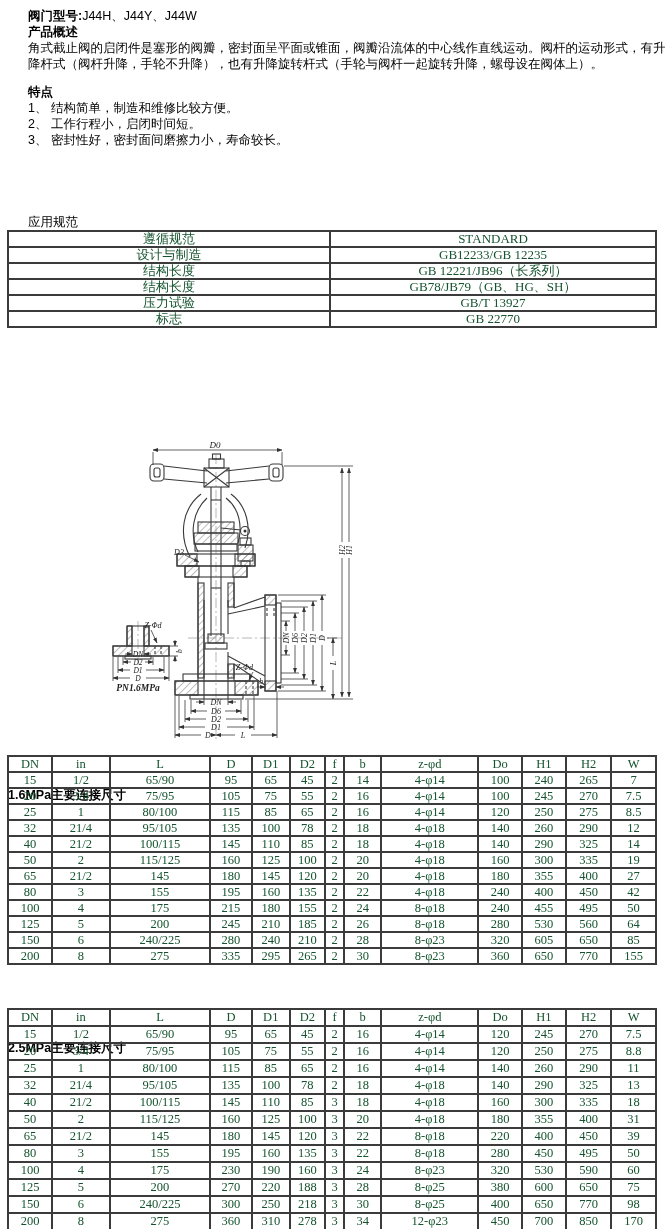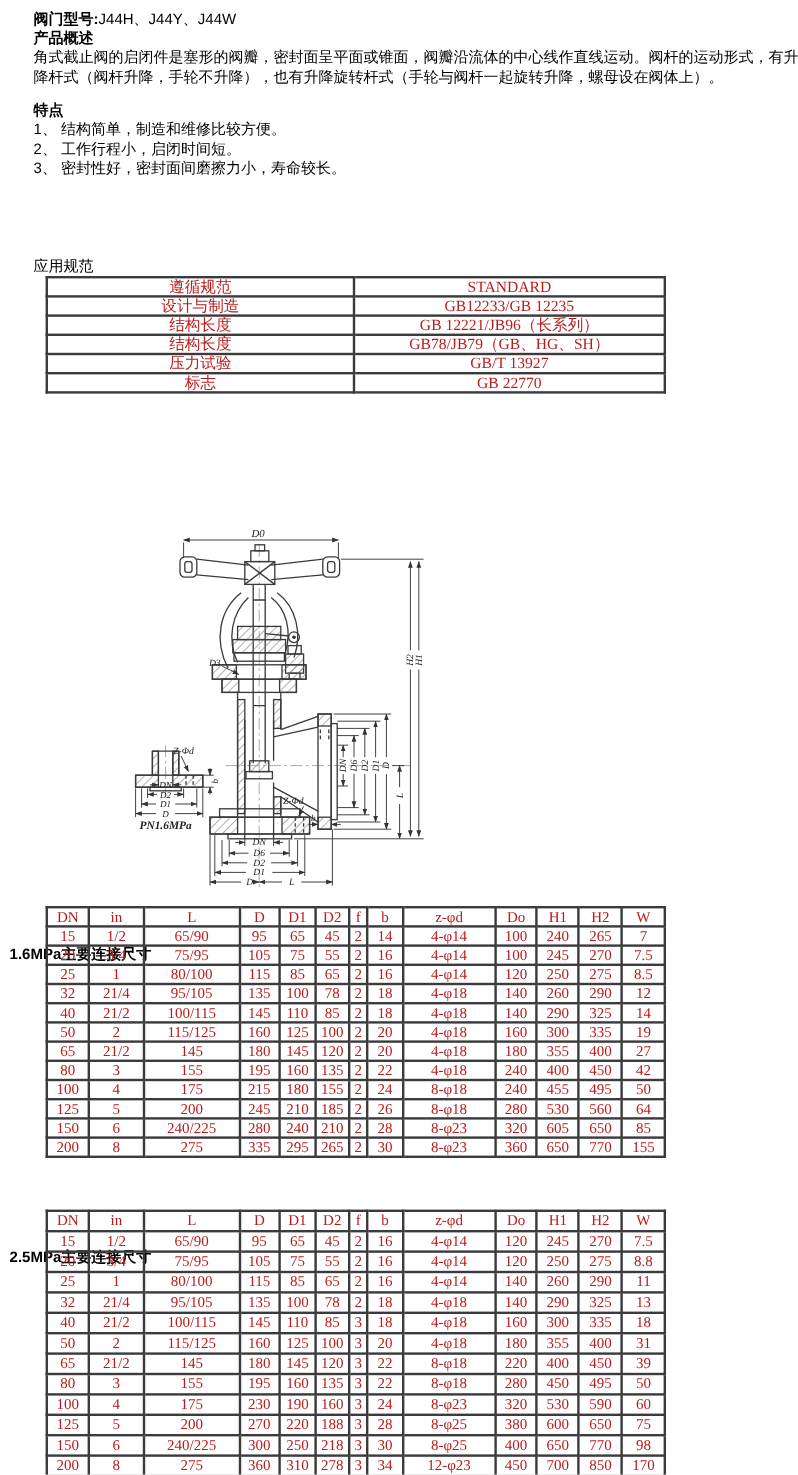--- a/index.html
+++ b/index.html
@@ -3,22 +3,22 @@
 <meta charset="utf-8">
 <style>
   html,body{margin:0;padding:0;background:#fff;}
   #page{position:relative;width:665px;height:1229px;background:#ffffff;overflow:hidden;
         font-family:"Liberation Sans","DejaVu Sans",sans-serif;color:#000;}
   .abs{position:absolute;}
   .txt{font-size:12.5px;line-height:16px;white-space:pre-wrap;padding-left:20px;}
   .bold{font-weight:bold;}
   .para{width:649px;}
   
-  table.grid{border-collapse:collapse;table-layout:fixed;width:517px;
-             font-family:"Liberation Serif","DejaVu Serif",serif;font-size:13px;color:#b91c1c;margin-left:31px;}
+  table.grid{border-collapse:collapse;table-layout:fixed;width:650px;
+             font-family:"Liberation Serif","DejaVu Serif",serif;font-size:13px;color:#14532d;}
   table.grid td,table.grid th{border:2px solid #3b3b3b;text-align:center;vertical-align:middle;
              padding:0;font-weight:normal;white-space:nowrap;overflow:hidden;}
   table.std td{height:14px;line-height:14px;}
   table.dim td,table.dim th{height:14px;line-height:14px;font-size:12.5px;}
   table.dim2 td,table.dim2 th{height:15px;line-height:15px;}
   .sec-title{font-weight:bold;font-size:12.5px;margin-top:47px;}
   
   #drawing{position:absolute;left:95px;top:438px;width:270px;height:307px;}
 </style>
 </head>

